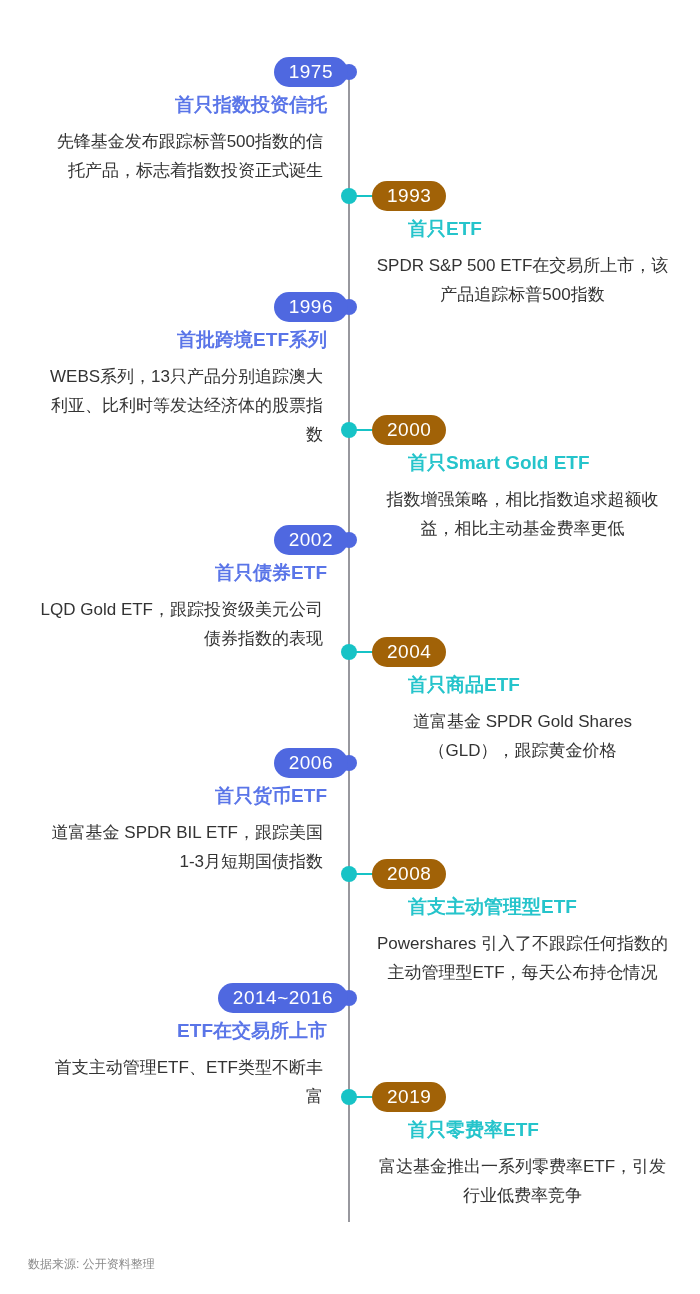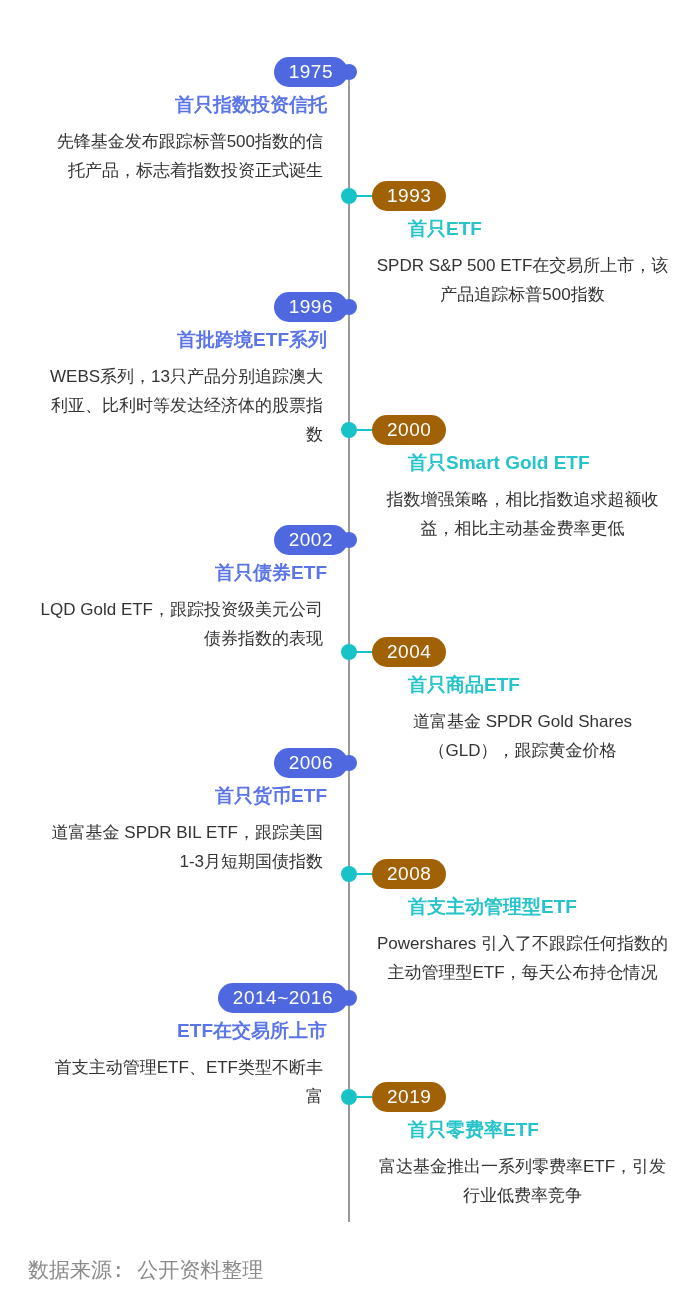--- a/index.html
+++ b/index.html
@@ -75,23 +75,22 @@
     font-size: 17px;
     line-height: 29px;
     color: #333333;
   }
   .entry.left  .desc { right: 377px; width: 283px; text-align: right; }
   .entry.right .desc { left: 375px; width: 295px; text-align: center; }
   .footer {
     position: absolute;
     left: 28px;
     top: 1256px;
-    font-size: 21px;
+    font-size: 12px;
     color: #8A8A8A;
-    font-family: Liberation Mono, monospace;
   }
 </style>
 </head>
 <body>
 
 <div id="canvas">
 
   <div class="axis"></div>
 
   <div class="entry left" style="top:57px">

